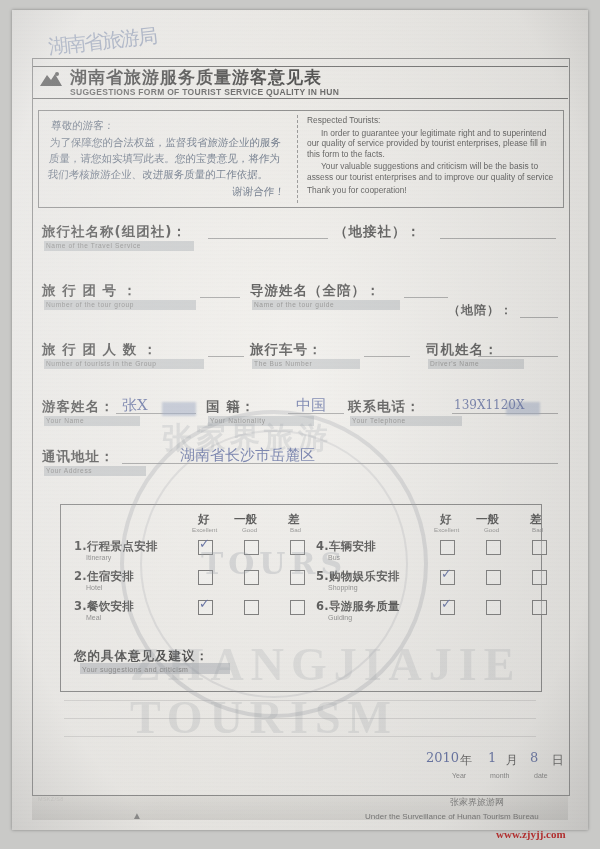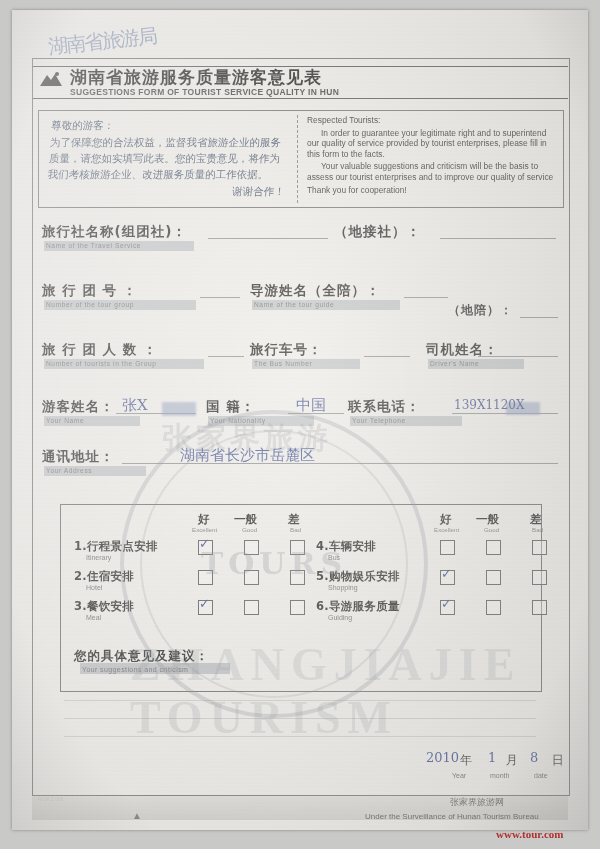--- a/index.html
+++ b/index.html
@@ -303,13 +303,13 @@
   <div class="datesub" style="left:440px;top:762px;">Year</div>
   <div class="datesub" style="left:478px;top:762px;">month</div>
   <div class="datesub" style="left:522px;top:762px;">date</div>
 
   <div class="bot-strip"></div>
   <div class="arrow">▲</div>
 </div>
 
 <div class="foot-cn">张家界旅游网</div>
 <div class="foot-en">Under the Surveillance of Hunan Tourism Bureau</div>
-<div class="foot-url">www.tour.com</div>
+<div class="foot-url">www.zjyjj.com</div>
 
 </body></html>

